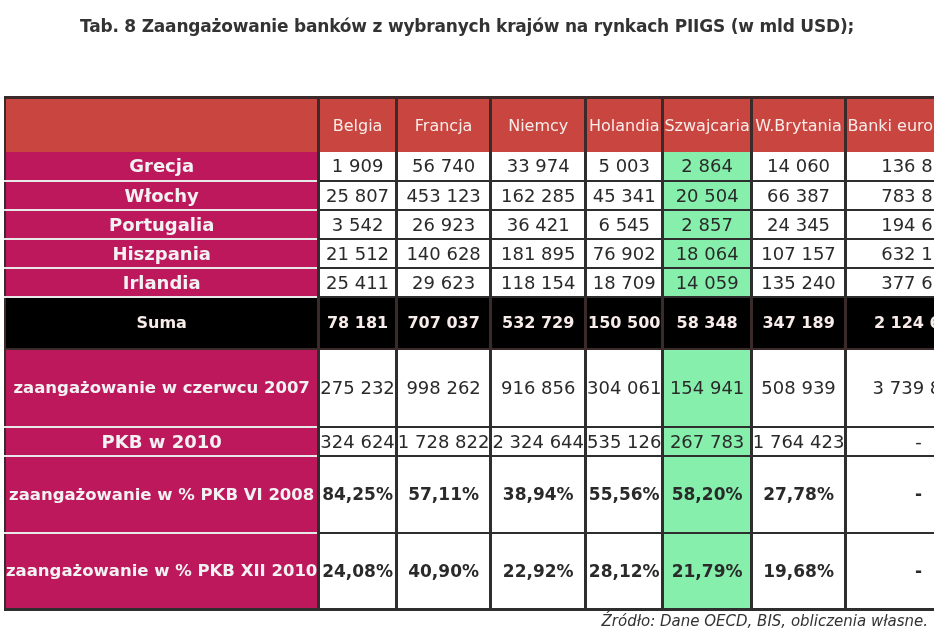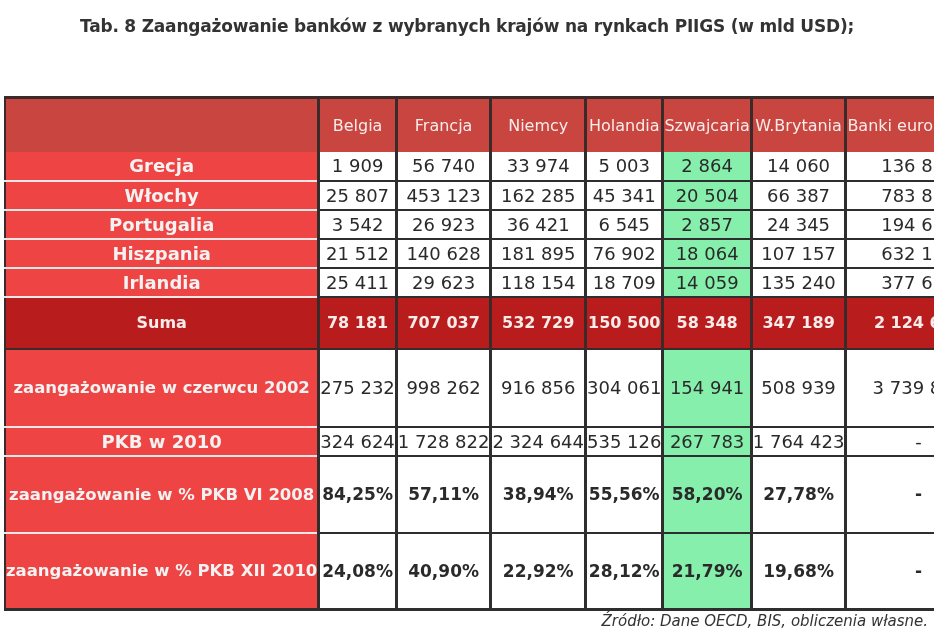--- a/index.html
+++ b/index.html
@@ -3,27 +3,27 @@
 <meta charset="utf-8">
 <style>
   html, body { margin:0; padding:0; background:#ffffff; }
   body { width:934px; height:638px; position:relative; overflow:hidden; font-family:"DejaVu Sans", sans-serif; color:#222; }
   .title { position:absolute; left:0; top:14px; width:934px; text-align:center; font-weight:bold; font-size:17px; line-height:25px; color:#333; font-family:"DejaVu Sans", sans-serif; letter-spacing:-0.2px; }
   table.main { position:absolute; left:4px; top:96px; border-collapse:collapse; table-layout:fixed; }
   table.main td, table.main th { padding:0; text-align:center; vertical-align:middle; overflow:hidden; white-space:nowrap; }
   th.col { background:#c9453f; color:#f7ecea; font-weight:normal; font-size:16px; border-left:3px solid #3a2a2a; border-top:3px solid #3a2a2a; line-height:21px; }
   th.corner { background:#c9453f; border-top:3px solid #3a2a2a; border-left:2px solid #3a2a2a; }
   th.last { border-right:3px solid #3a2a2a; white-space:normal; }
-  td.rowh { background:#ef4444; color:#f2f2f2; font-weight:bold; text-align:left; padding-left:7px; font-size:18px; border-left:2px solid #3a2a2a; border-bottom:2px solid #e8e8e8; line-height:25px; white-space:normal; }
+  td.rowh { background:#be185d; color:#f2f2f2; font-weight:bold; text-align:left; padding-left:7px; font-size:18px; border-left:2px solid #3a2a2a; border-bottom:2px solid #e8e8e8; line-height:25px; white-space:normal; }
   td.rowh.multi { font-size:16.5px; line-height:25px; vertical-align:middle; }
   td.cell { background:#ffffff; color:#2a2a2a; font-size:18px; border-left:3px solid #2e2e2e; border-bottom:2px solid #2e2e2e; }
   td.cell.sw { background:#86efac; }
   td.cell.lastc { border-right:3px solid #2e2e2e; }
   td.cell.bold { font-weight:bold; font-size:17px; }
-  tr.sum td { background:#b91c1c; color:#f7ecea; font-weight:bold; font-size:16px; border-left:3px solid #3a2a2a; border-bottom:2px solid #3a2a2a; }
+  tr.sum td { background:#000000; color:#f7ecea; font-weight:bold; font-size:16px; border-left:3px solid #3a2a2a; border-bottom:2px solid #3a2a2a; }
   tr.sum td.sumlabel { border-left:2px solid #3a2a2a; }
   tr.sum td.lastc { border-right:3px solid #3a2a2a; }
   tr.lastrow td { border-bottom:3px solid #2e2e2e; }
   .source { position:absolute; right:6px; top:612px; font-style:italic; font-size:15px; color:#333; font-family:"DejaVu Sans", sans-serif; }
 </style>
 </head>
 <body>
 
 <div class="title">
   <div>Tab. 8 Zaangażowanie banków z wybranych krajów na rynkach PIIGS (w mld USD);</div>
@@ -108,21 +108,21 @@
     <td>78 181</td>
     <td>707 037</td>
     <td>532 729</td>
     <td>150 500</td>
     <td>58 348</td>
     <td>347 189</td>
     <td class="lastc">2 124 614</td>
   </tr>
 
   <tr style="height:78px">
-    <td class="rowh multi">zaangażowanie w czerwcu 2002</td>
+    <td class="rowh multi">zaangażowanie w czerwcu 2007</td>
     <td class="cell">275 232</td>
     <td class="cell">998 262</td>
     <td class="cell">916 856</td>
     <td class="cell">304 061</td>
     <td class="cell sw">154 941</td>
     <td class="cell">508 939</td>
     <td class="cell lastc">3 739 885</td>
   </tr>
   <tr style="height:29px">
     <td class="rowh">PKB w 2010</td>

